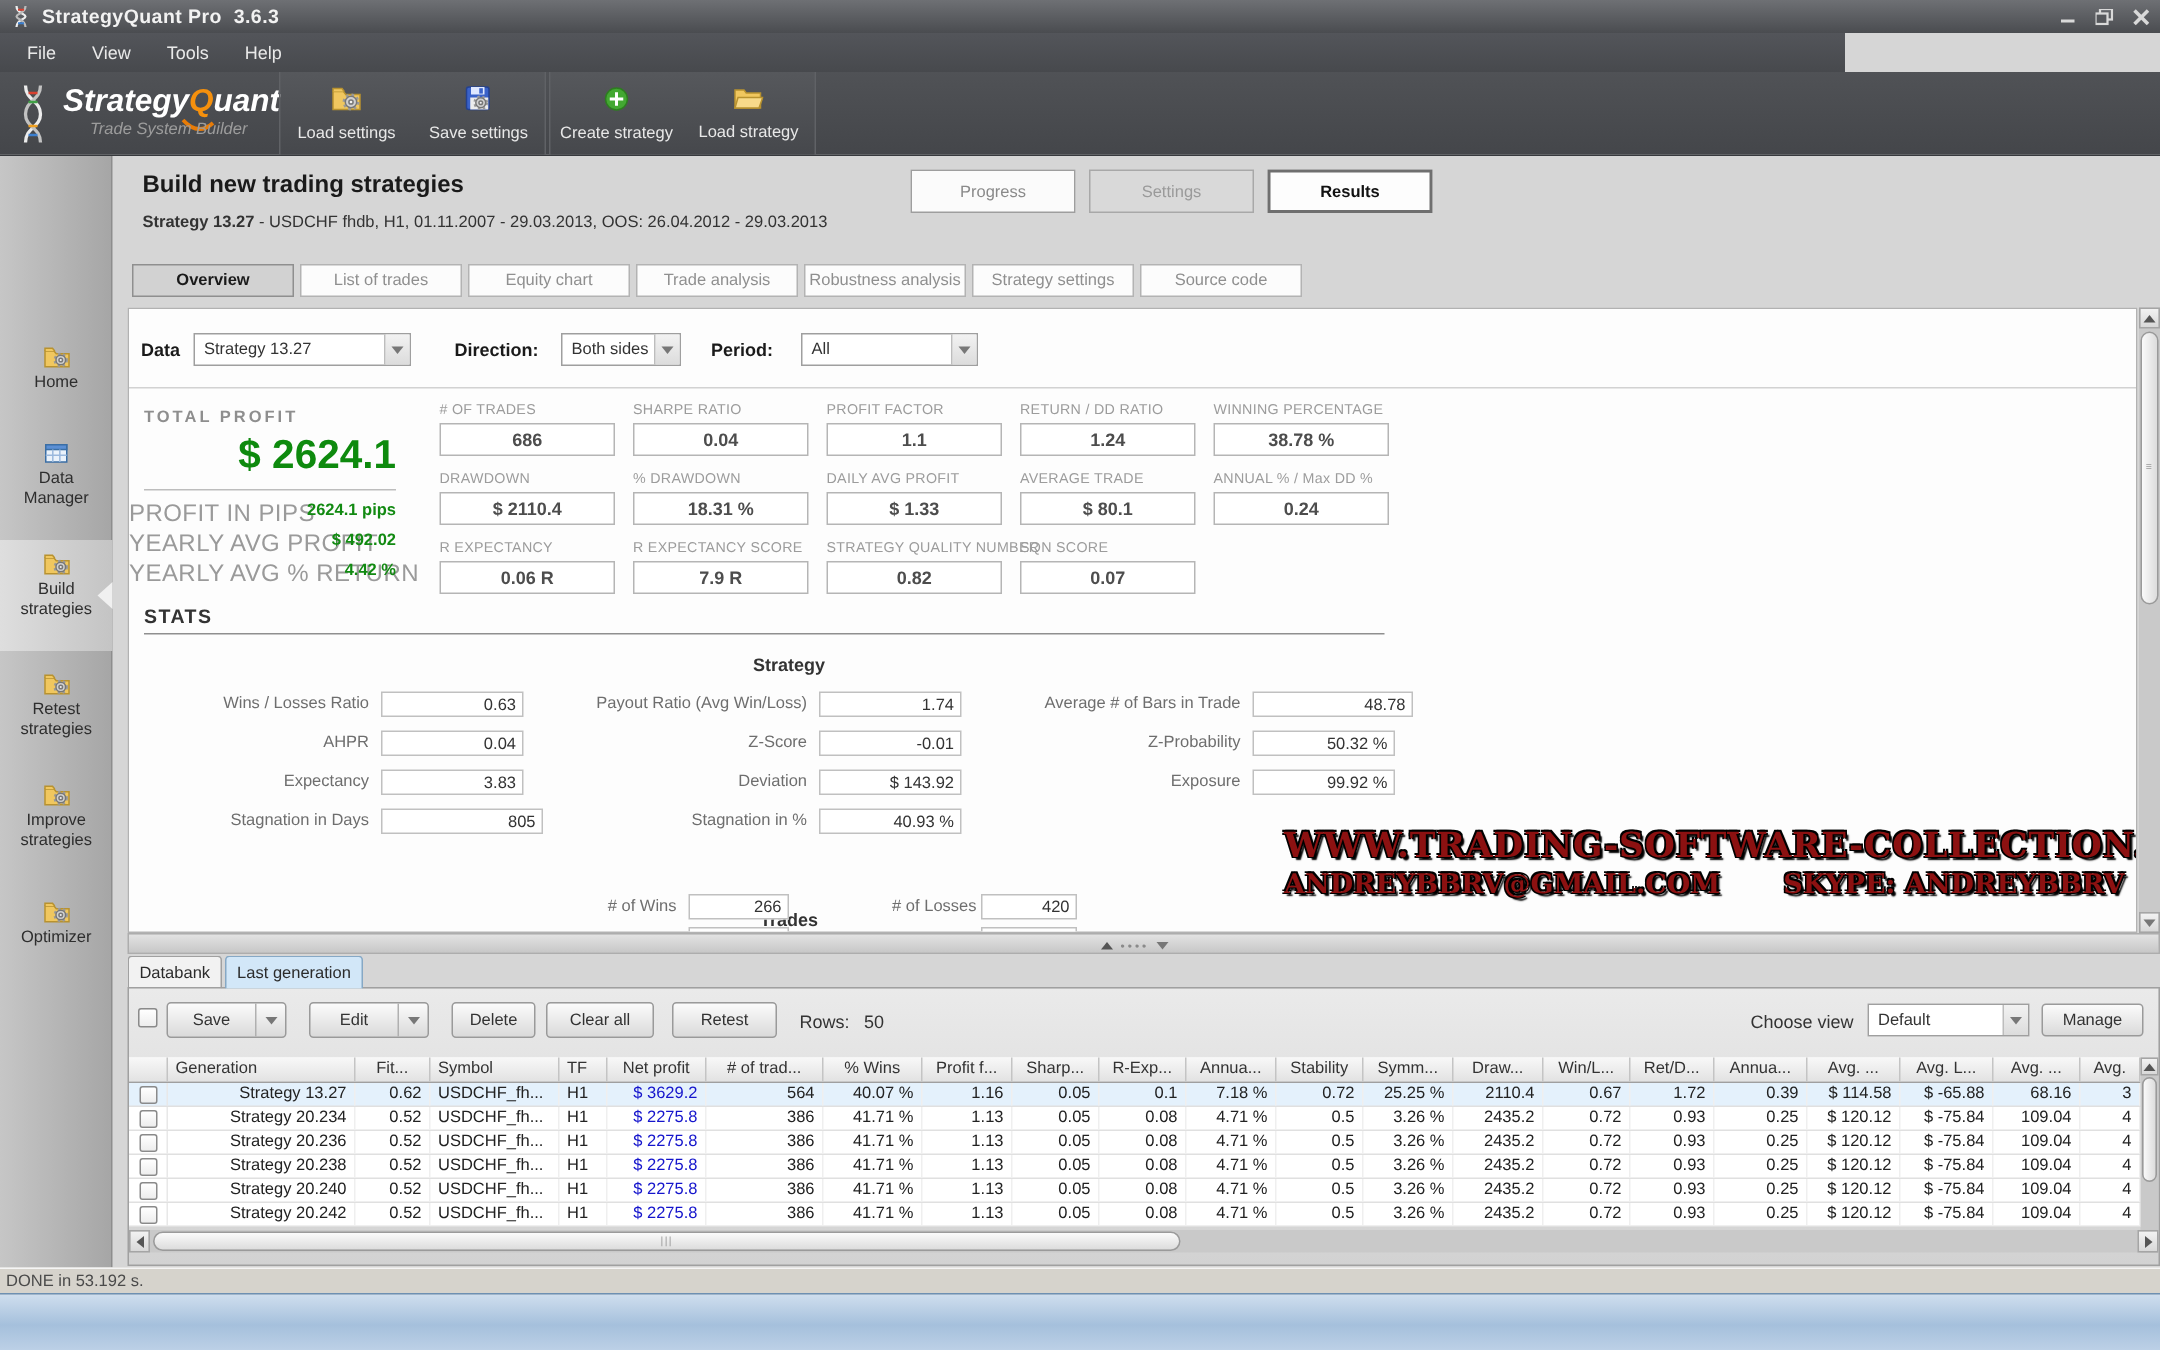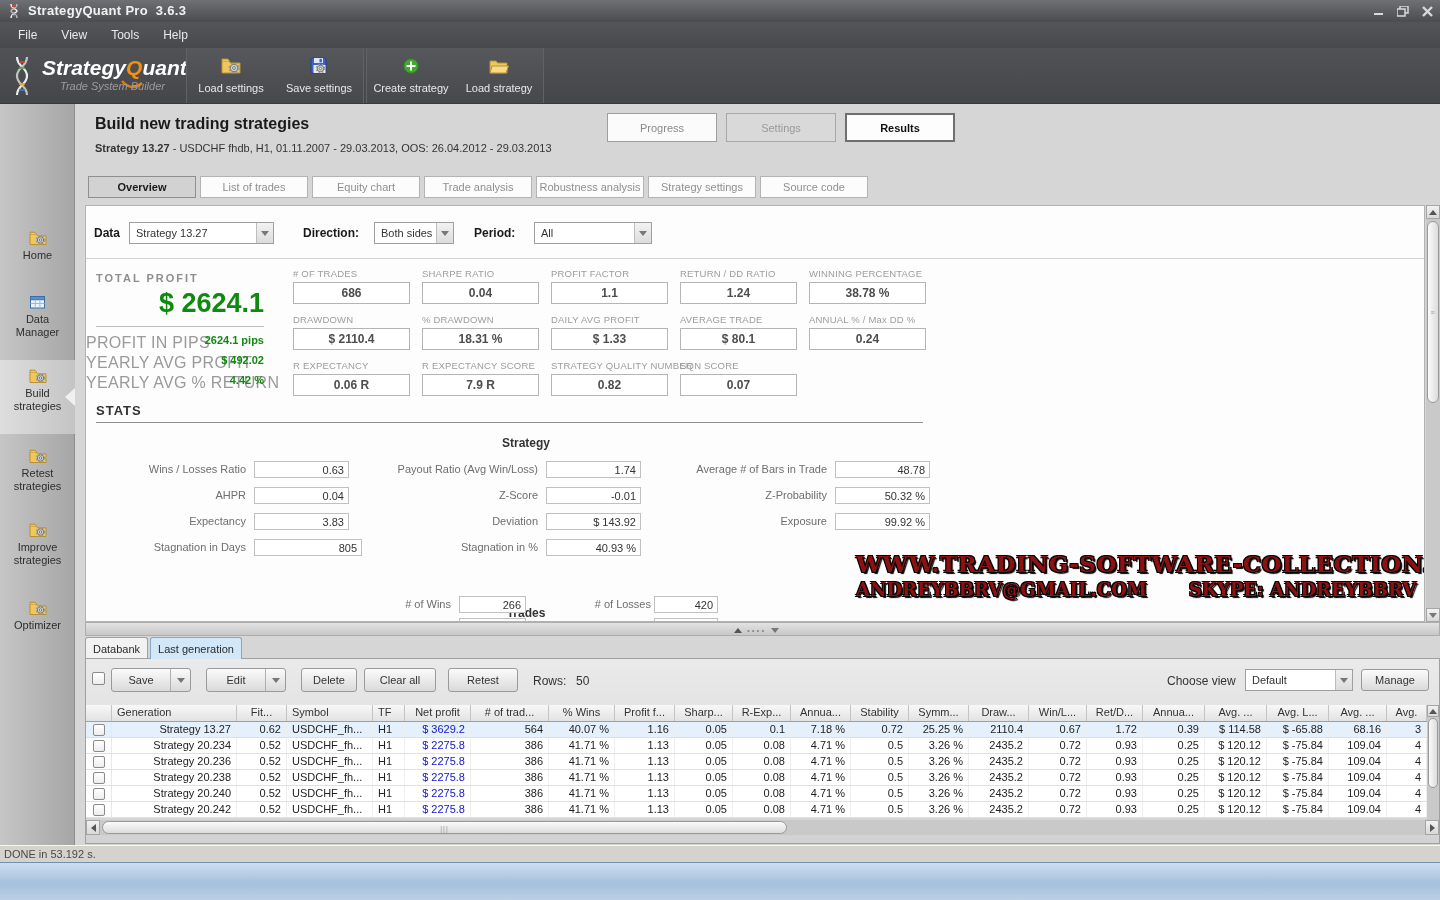--- a/index.html
+++ b/index.html
@@ -5,21 +5,21 @@
   * { margin:0; padding:0; box-sizing:border-box; }
   body { font-family:"Liberation Sans", sans-serif; background:#000; }
   #screen { position:relative; width:1440px; height:900px; overflow:hidden; background:#d6d6d6; }
   .abs { position:absolute; }
 
   
   #titlebar { position:absolute; left:0; top:0; width:1440px; height:22px;
     background:linear-gradient(#6e7074,#4a4c50); color:#f2f2f2; }
   #titlebar .apptitle { position:absolute; left:28px; top:3px; font-size:13px; font-weight:bold; letter-spacing:.3px; }
   .winctl { position:absolute; top:4px; width:18px; height:14px; display:flex; align-items:center; justify-content:center; cursor:default; }
-  #menubar { position:absolute; left:0; top:22px; width:1440px; height:26px;
+  #menubar { position:absolute; left:0; top:22px; width:1230px; height:26px;
     background:linear-gradient(#53555a,#47494d); display:flex; align-items:center; padding-left:6px; }
   .menu-item { color:#e9e9e9; font-size:12px; padding:4px 12px; }
   #toolbar { position:absolute; left:0; top:48px; width:1440px; height:56px;
     background:linear-gradient(#505256,#44464a); border-bottom:1px solid #37393d; }
   #logo { position:absolute; left:8px; top:6px; width:176px; height:44px; }
   #logo .brand { position:absolute; left:34px; top:2px; font-size:21px; font-weight:bold; font-style:italic; color:#fff; }
   #logo .brand .q { color:#f5900d; }
   #logo .tagline { position:absolute; left:52px; top:26px; font-size:11px; font-style:italic; color:#9c9c9c; }
   .tb-group { position:absolute; top:0; height:55px; background:linear-gradient(#56585c,#46484c);
     border-left:1px solid #606266; border-right:1px solid #606266; display:flex; }
@@ -436,21 +436,21 @@
         <span class="stat-box" style="left: 168px; top: 333px; width: 108px;">805</span>
         <span class="stat-label" style="left: 300px; top: 257px; width: 152px;">Payout Ratio (Avg Win/Loss)</span>
         <span class="stat-box" style="left: 460px; top: 255px; width: 95px;">1.74</span>
         <span class="stat-label" style="left: 300px; top: 283px; width: 152px;">Z-Score</span>
         <span class="stat-box" style="left: 460px; top: 281px; width: 95px;">-0.01</span>
         <span class="stat-label" style="left: 300px; top: 309px; width: 152px;">Deviation</span>
         <span class="stat-box" style="left: 460px; top: 307px; width: 95px;">$ 143.92</span>
         <span class="stat-label" style="left: 300px; top: 335px; width: 152px;">Stagnation in %</span>
         <span class="stat-box" style="left: 460px; top: 333px; width: 95px;">40.93 %</span>
         <span class="stat-label" style="left: 590px; top: 257px; width: 151px;">Average # of Bars in Trade</span>
-        <span class="stat-box" style="left: 749px; top: 255px; width: 95px;">48.78</span>
+        <span class="stat-box" style="left: 749px; top: 255px; width: 107px;">48.78</span>
         <span class="stat-label" style="left: 590px; top: 283px; width: 151px;">Z-Probability</span>
         <span class="stat-box" style="left: 749px; top: 281px; width: 95px;">50.32 %</span>
         <span class="stat-label" style="left: 590px; top: 309px; width: 151px;">Exposure</span>
         <span class="stat-box" style="left: 749px; top: 307px; width: 95px;">99.92 %</span>
       </div>
     <div class="group-heading" style="left:360px; top:365px;margin-top:35px;">Trades</div>
     <div id="trades-area">
         <span class="stat-label" style="left: 280px; top: 392px; width: 85px;"># of Wins</span>
         <span class="stat-box" style="left: 373px; top: 390px; width: 67px;">266</span>
         <span class="stat-box" style="left: 373px; top: 412px; width: 67px;"></span>

